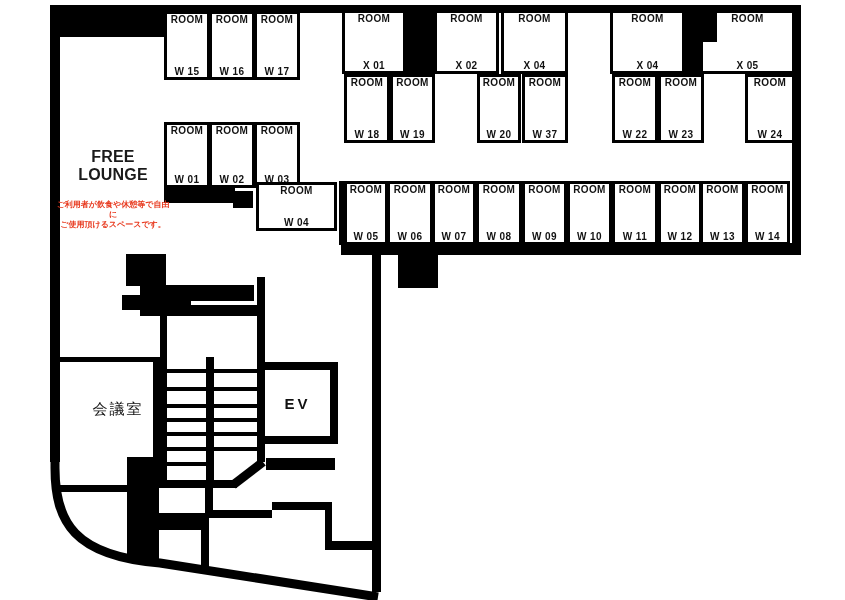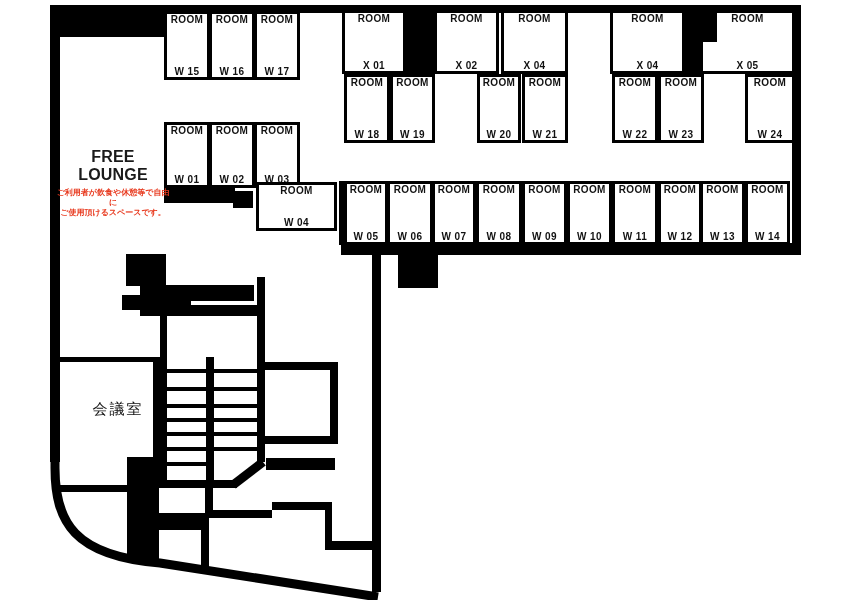--- a/index.html
+++ b/index.html
@@ -8,21 +8,21 @@
   .wall{position:absolute;background:#000;}
   .room{position:absolute;background:#fff;border:3px solid #000;box-sizing:border-box;
         display:flex;flex-direction:column;align-items:center;justify-content:space-between;
         font-weight:bold;font-size:10px;line-height:1.12;letter-spacing:.4px;color:#111;
         text-align:center;white-space:nowrap;}
   .tread{position:absolute;background:#000;height:4px;}
   .notch{position:absolute;background:#000;}
   #svg-overlay{position:absolute;left:0;top:0;pointer-events:none;}
   .lounge{position:absolute;left:56px;top:148px;width:114px;text-align:center;}
   .lounge .title{font-size:16px;font-weight:600;color:#1a1a1a;letter-spacing:.2px;}
-  .lounge .note{margin-top:4px;font-size:8px;font-weight:bold;line-height:1.25;text-align:center;}
+  .lounge .note{margin-top:16px;font-size:8px;font-weight:bold;line-height:1.25;text-align:center;}
   .meeting{position:absolute;left:70px;top:400px;width:96px;text-align:center;
            font-size:15px;letter-spacing:2px;color:#111;}
   .ev{position:absolute;left:265px;top:370px;width:65px;height:66px;display:flex;
       align-items:center;justify-content:center;font-size:15px;font-weight:bold;
       letter-spacing:3px;color:#111;}
 </style>
 </head>
 <body>
 
 <div class="plan">
@@ -129,21 +129,21 @@
       <div class="room" style="left: 390px; top: 74px; width: 45px; height: 69px;">
         <span>ROOM</span>
         <span>W 19</span>
       </div>
       <div class="room" style="left: 477px; top: 74px; width: 44px; height: 69px;">
         <span>ROOM</span>
         <span>W 20</span>
       </div>
       <div class="room" style="left: 522px; top: 74px; width: 46px; height: 69px;">
         <span>ROOM</span>
-        <span>W 21</span>
+        <span>W 37</span>
       </div>
       <div class="room" style="left: 612px; top: 74px; width: 46px; height: 69px;">
         <span>ROOM</span>
         <span>W 22</span>
       </div>
       <div class="room" style="left: 658px; top: 74px; width: 46px; height: 69px;">
         <span>ROOM</span>
         <span>W 23</span>
       </div>
       <div class="room" style="left: 745px; top: 74px; width: 50px; height: 69px;">
@@ -212,14 +212,15 @@
   <div class="lounge">
     <div class="title">FREE LOUNGE</div>
     <div class="note" style="color: rgb(232, 57, 30);">
       <div>ご利用者が飲食や休憩等で自由に</div>
       <div>ご使用頂けるスペースです。</div>
     </div>
   </div>
 
   <div class="meeting">会議室</div>
 
+  <div class="ev">EV</div>
 
 </div>
 
 </body></html>

